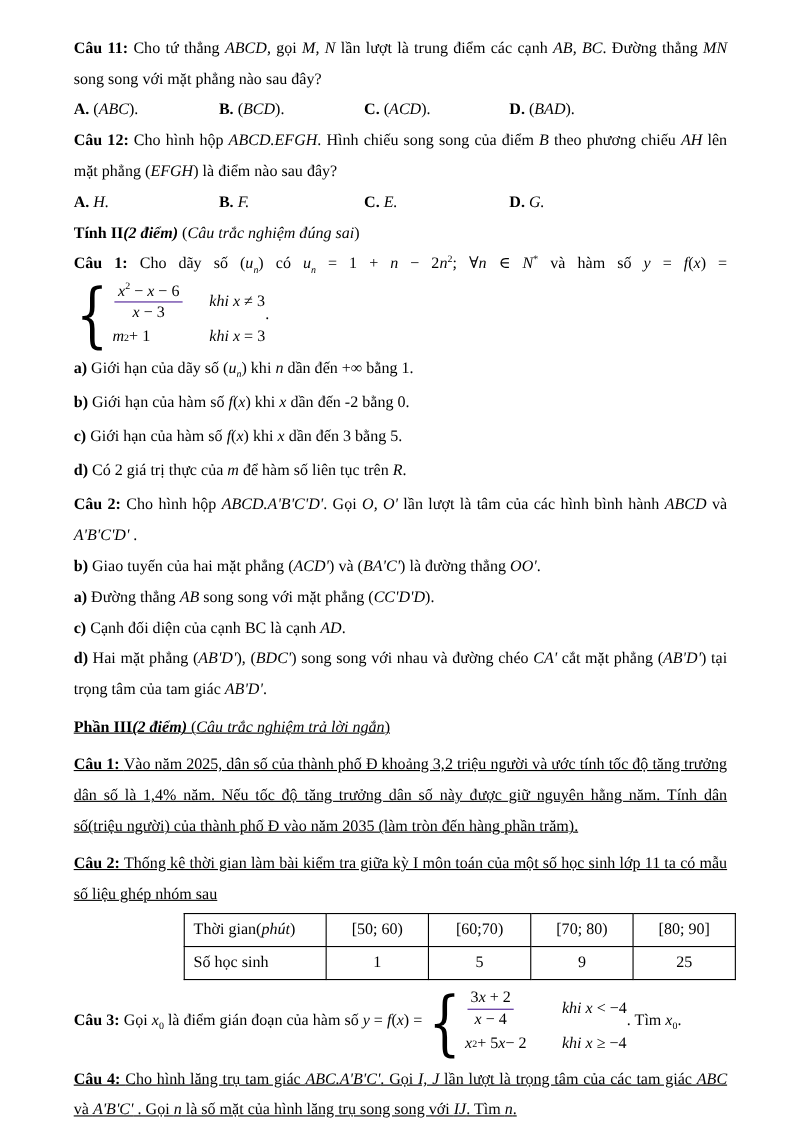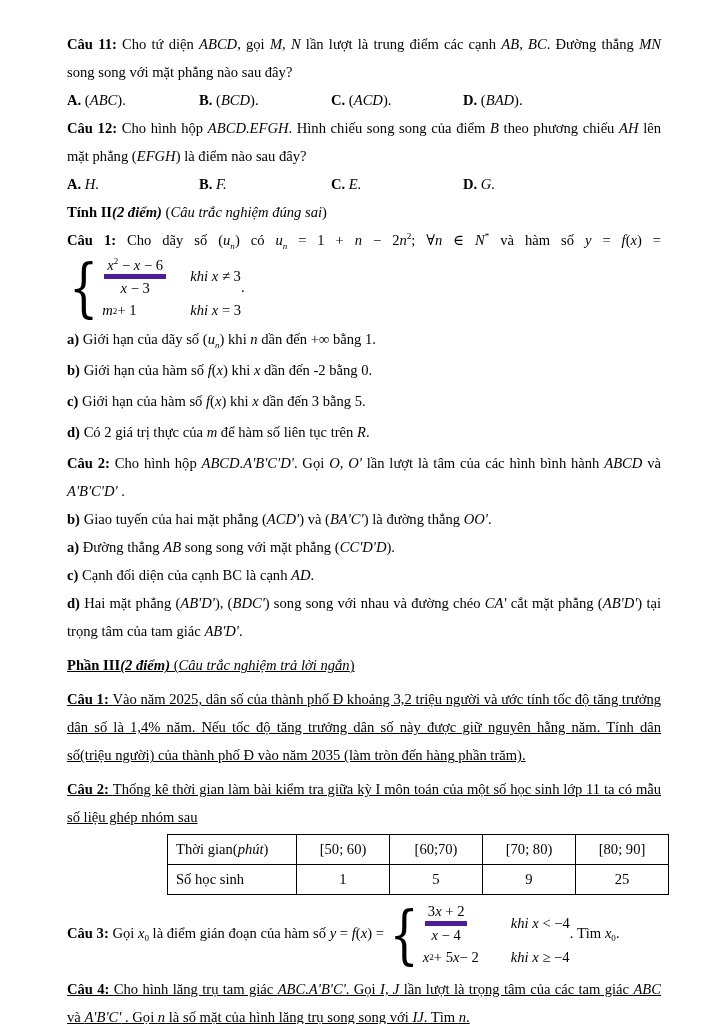--- a/index.html
+++ b/index.html
@@ -12,38 +12,38 @@
   .para{margin:0;text-align:justify;line-height:28px;}
   .b{font-weight:700;}
   .i{font-style:italic;}
   sup,sub{font-size:62%;line-height:0;}
   .opts{display:flex;line-height:28px;}
   .opt{flex:0 0 auto;width:132px;}
   .opt:last-child{width:auto;}
   .sub{margin:3px 0;}
   .mt{margin-top:6px;text-decoration:underline;}
   .frac{display:inline-flex;flex-direction:column;align-items:center;vertical-align:middle;line-height:1.25;padding:0 2px;}
-  .frac .num{border-bottom:5px solid #4c1d95;padding:0 3px;}
+  .frac .num{border-bottom:1px solid #4c1d95;padding:0 3px;}
   .frac .den{padding:0 3px;}
   .cases{display:inline-flex;align-items:center;vertical-align:middle;margin:2px 0 2px 2px;}
   .brace{display:inline-block;font-size:46px;line-height:1;transform:scaleY(1.4);transform-origin:center;margin-right:4px;font-family:"DejaVu Serif",serif;}
   .case-rows{display:inline-flex;flex-direction:column;gap:4px;}
   .case-row{display:flex;align-items:center;line-height:1.3;white-space:nowrap;}
   .case-expr{display:inline-flex;align-items:center;min-width:88px;}
   .case-cond{white-space:nowrap;}
   table.freq{border-collapse:collapse;margin:3px 0 5px 100px;}
   table.freq td{border:1px solid #000;height:27px;padding:1px 8px;text-align:center;min-width:76px;margin-top:29px;}
   table.freq td.label{text-align:left;min-width:112px;}
 </style>
 </head>
 <body>
 
 <div class="page">
 
-  <p class="para"><span class="b">Câu 11: </span><span>Cho tứ diện </span><span class="i">ABCD</span><span>, gọi </span><span class="i">M, N</span><span> lần lượt là trung điểm các cạnh </span><span class="i">AB, BC</span><span>. Đường thẳng </span><span class="i">MN</span><span> song song với mặt phẳng nào sau đây?</span></p>
+  <p class="para"><span class="b">Câu 11: </span><span>Cho tứ thẳng </span><span class="i">ABCD</span><span>, gọi </span><span class="i">M, N</span><span> lần lượt là trung điểm các cạnh </span><span class="i">AB, BC</span><span>. Đường thẳng </span><span class="i">MN</span><span> song song với mặt phẳng nào sau đây?</span></p>
   <div class="opts">
     <span class="opt"><span class="b">A. </span><span>(</span><span class="i">ABC</span><span>).</span></span>
     <span class="opt"><span class="b">B. </span><span>(</span><span class="i">BCD</span><span>).</span></span>
     <span class="opt"><span class="b">C. </span><span>(</span><span class="i">ACD</span><span>).</span></span>
     <span class="opt"><span class="b">D. </span><span>(</span><span class="i">BAD</span><span>).</span></span>
   </div>
 
   <p class="para"><span class="b">Câu 12: </span><span>Cho hình hộp </span><span class="i">ABCD.EFGH</span><span>. Hình chiếu song song của điểm </span><span class="i">B</span><span> theo phương chiếu </span><span class="i">AH</span><span> lên mặt phẳng (</span><span class="i">EFGH</span><span>) là điểm nào sau đây?</span></p>
   <div class="opts">
     <span class="opt"><span class="b">A. </span><span class="i">H.</span></span>

